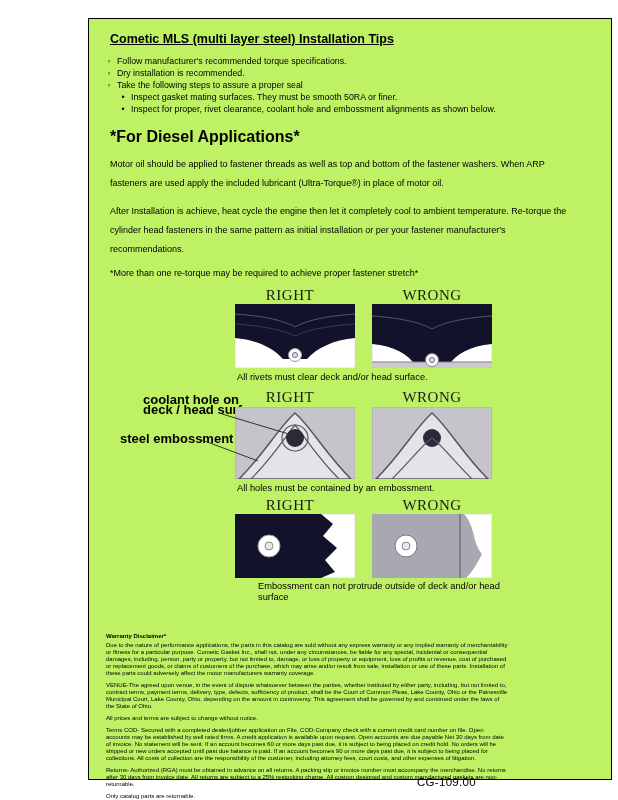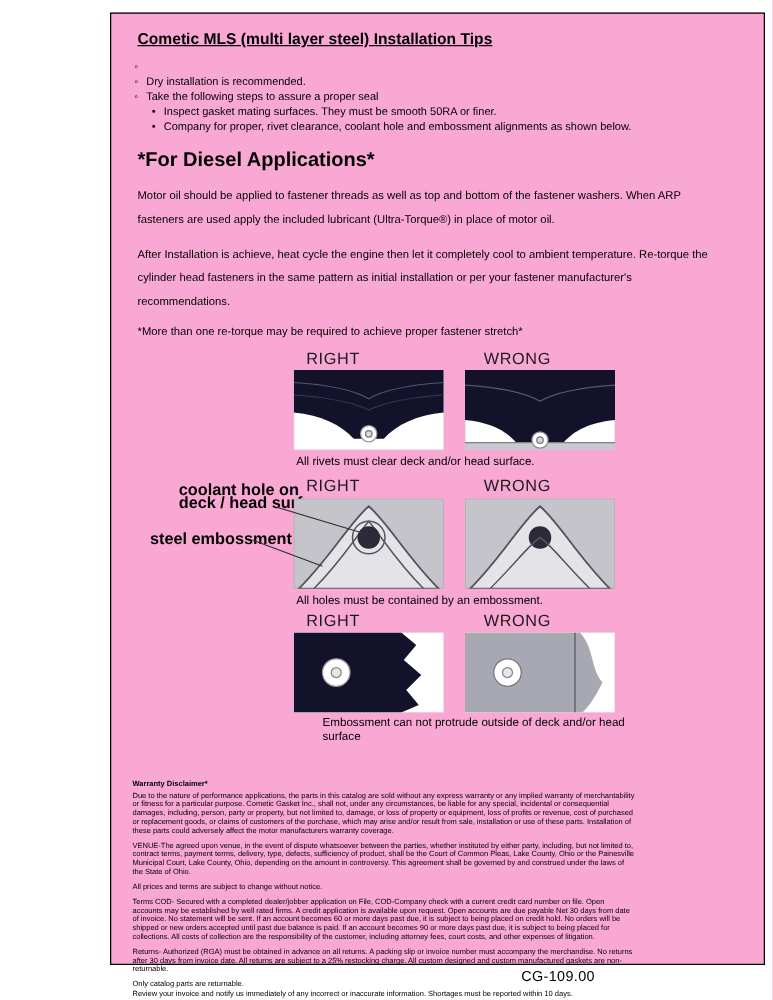--- a/index.html
+++ b/index.html
@@ -1,28 +1,28 @@
 <!DOCTYPE html>
 <html><head>
 <meta charset="utf-8">
 <style>
   *{box-sizing:border-box;}
   html,body{margin:0;padding:0;}
   body{width:618px;height:800px;background:#fff;font-family:"Liberation Sans",sans-serif;color:#000;position:relative;overflow:hidden;}
-  .sheet{position:absolute;left:88px;top:10px;width:524px;height:762px;border:1px solid #000;background:#f9a8d4;}
+  .sheet{position:absolute;left:88px;top:18px;width:524px;height:762px;border:1px solid #000;background:#bef264;}
   .content{padding:11px 14px 0 16px;}
   .title{font-size:12.5px;font-weight:bold;text-decoration:underline;margin:2px 0 9px 5px;}
   .b-row{display:flex;gap:4px;font-size:8.8px;line-height:12px;}
   .b-glyph{width:8px;text-align:center;flex:none;}
   .sub{margin-left:14px;}
   .diesel-h{font-size:16px;font-weight:bold;margin:13px 0 0 5px;}
   .para{font-size:9px;line-height:19px;margin:9px 0 0 5px;width:458px;}
   .note{font-size:9px;line-height:11px;margin:9px 0 0 5px;}
   .diagrams{position:relative;margin:8px 0 0 5px;width:410px;height:322px;}
-  .hdr{position:absolute;width:90px;text-align:left;font-size:13px;color:#1a1a1a;letter-spacing:.5px;}
+  .hdr{position:absolute;width:90px;text-align:center;font-size:15px;color:#1a1a1a;letter-spacing:.5px;font-family:Liberation Serif, serif;}
   .dimg{position:absolute;}
   .dimg svg{display:block;}
   .cap{position:absolute;font-size:9.3px;line-height:11px;}
   .ann{position:absolute;font-size:13px;line-height:10px;font-weight:bold;}
   .leader{position:absolute;left:0;top:0;pointer-events:none;}
   .warranty{margin:24px 0 0 1px;width:402px;}
   .w-h{font-size:6px;font-weight:bold;margin:0 0 3px 0;}
   .w-p{font-size:6px;line-height:7px;margin:0 0 5px 0;}
   .w-p.tight{margin-bottom:1px;}
   .footer{position:absolute;left:417px;top:776px;font-size:11.5px;letter-spacing:.3px;text-align:center;}
@@ -31,36 +31,37 @@
 <body>
 
 <div class="sheet">
   <div class="content">
 
     <h1 class="title">Cometic MLS (multi layer steel) Installation Tips</h1>
 
     <div>
       <div class="b-row">
         <span class="b-glyph">◦</span>
+        <span>Follow manufacturer's recommended torque specifications.</span>
       </div>
       <div class="b-row">
         <span class="b-glyph">◦</span>
         <span>Dry installation is recommended.</span>
       </div>
       <div class="b-row">
         <span class="b-glyph">◦</span>
         <span>Take the following steps to assure a proper seal</span>
       </div>
       <div class="b-row sub">
         <span class="b-glyph">•</span>
         <span>Inspect gasket mating surfaces.  They must be smooth 50RA or finer.</span>
       </div>
       <div class="b-row sub">
         <span class="b-glyph">•</span>
-        <span>Company for proper, rivet clearance, coolant hole and embossment alignments as shown below.</span>
+        <span>Inspect for proper, rivet clearance, coolant hole and embossment alignments as shown below.</span>
       </div>
     </div>
 
     <h2 class="diesel-h">*For Diesel Applications*</h2>
     <p class="para">Motor oil should be applied to fastener threads as well as top and bottom of the fastener washers. When ARP fasteners are used apply the included lubricant (Ultra-Torque®) in place of motor oil.</p>
     <p class="para">After Installation is achieve, heat cycle the engine then let it completely cool to ambient temperature. Re-torque the cylinder head fasteners in the same pattern as initial installation or per your fastener manufacturer's recommendations.</p>
     <p class="note">*More than one re-torque may be required to achieve proper fastener stretch*</p>
 
     <div class="diagrams">
 

